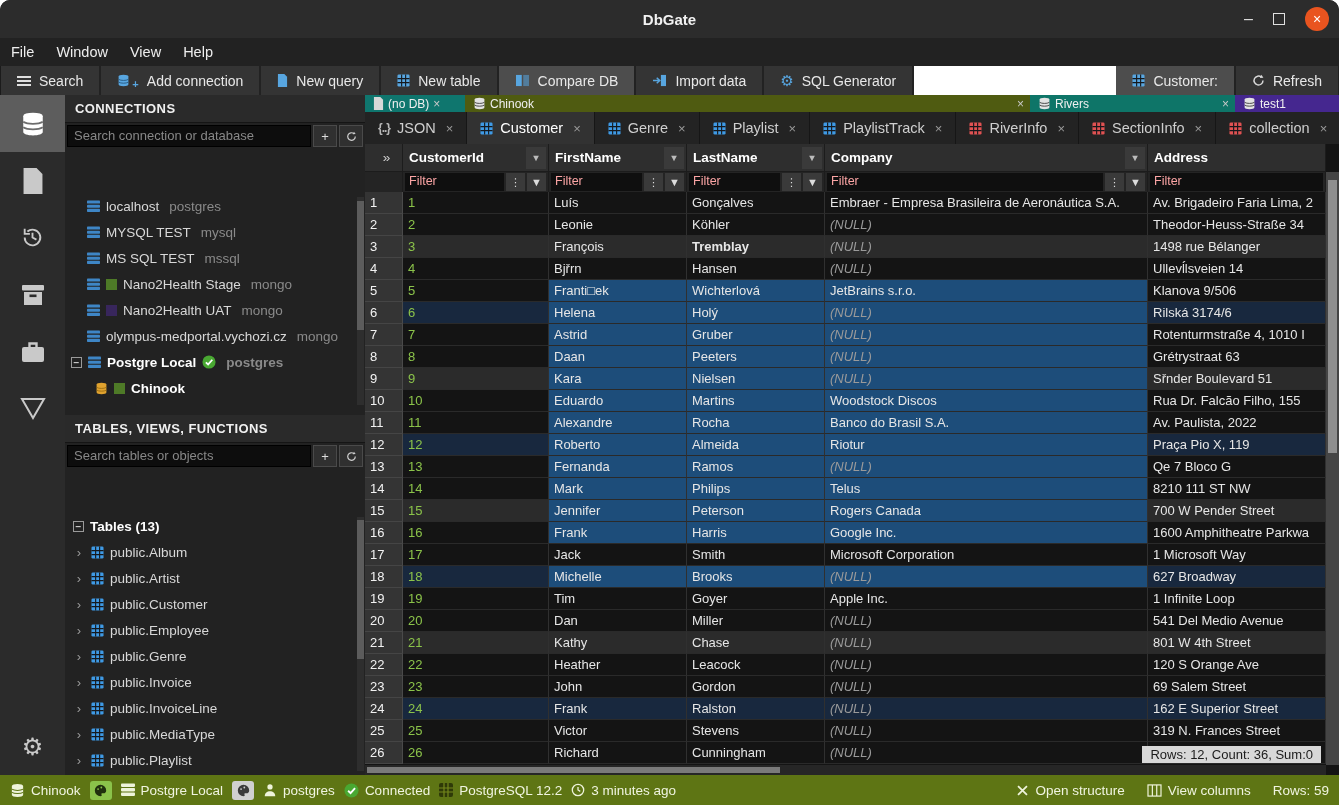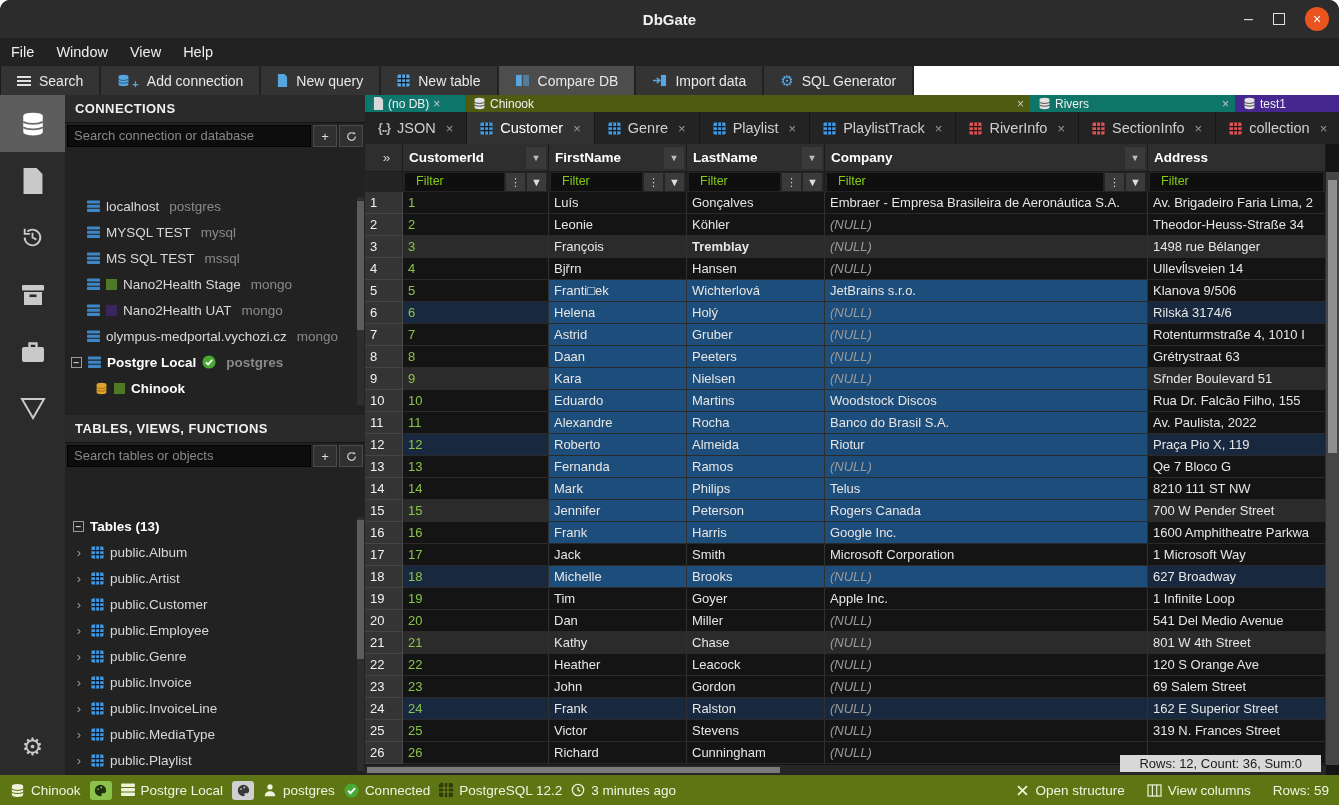--- a/index.html
+++ b/index.html
@@ -53,34 +53,34 @@
   .expbox{width:11px;height:11px;border:1px solid #9a9a9a;color:#cfcfcf;font-size:10px;line-height:9px;text-align:center;flex:none;}
   .chev{color:#9a9a9a;width:12px;text-align:center;flex:none;font-size:13px;}
   .vscroll{position:absolute;right:1px;width:7px;background:#2e2e2e;}
   .vthumb{position:absolute;left:0;width:7px;background:#5c5c5c;}
   
   .grid{position:absolute;left:365px;top:144px;right:0;bottom:30px;background:#141414;overflow:hidden;}
   .g-head,.g-filter,.g-row{display:flex;}
   .hcell{height:28px;background:#2e2e2e;border-right:1px solid #1c1c1c;border-bottom:1px solid #1c1c1c;display:flex;align-items:center;font-size:13.5px;font-weight:bold;color:#fff;padding-left:6px;overflow:hidden;flex:none;}
   .hcell .sort{margin-left:auto;width:20px;height:22px;background:#3a3a3a;color:#bbb;display:flex;align-items:center;justify-content:center;font-size:10px;margin-right:2px;}
   .fcell{height:20px;background:#242424;border-right:1px solid #1c1c1c;display:flex;gap:2px;padding:1px 2px;flex:none;overflow:hidden;}
-  .finput{flex:1;background:#0f0f0f;color:#84cc16;font-size:12.5px;line-height:17px;padding:0 11px;overflow:hidden;}
+  .finput{flex:1;background:#0f0f0f;color:#fca5a5;font-size:12.5px;line-height:17px;padding:0 4px;overflow:hidden;}
   .fbtn{width:19px;background:#3a3a3a;color:#ddd;display:flex;align-items:center;justify-content:center;font-size:11px;flex:none;}
   .cell{height:22px;line-height:21px;font-size:13px;color:#e6e6e6;background:#141414;border-right:1px solid #303030;border-bottom:1px solid #2a2a2a;padding:0 5px;white-space:nowrap;overflow:hidden;flex:none;}
   .cell.gut{background:#343434;color:#f2f2f2;border-right:1px solid #4a4a4a;border-bottom:1px solid #454545;}
   .cell.idc{color:#8bc34a;}
   .cell.stripe{background:#2b2b2b;}
   .cell.sel{background:#1d4d7a;}
   .cell.navy{background:#18283e;}
   .cell.null{color:#9a9a9a;font-style:italic;}
   .gv{position:absolute;right:0;top:28px;bottom:10px;width:13px;background:#454545;}
   .gvthumb{position:absolute;left:2px;right:2px;top:8px;height:46%;background:#8f8f8f;}
   .gh{position:absolute;left:0;right:13px;bottom:0;height:10px;background:#262626;}
   .ghthumb{position:absolute;left:2px;top:2px;height:6px;width:43%;background:#7a7a7a;}
-  .rowsbadge{position:absolute;right:18px;bottom:3px;background:#d8d8d8;color:#1b1b1b;font-size:13px;padding:1px 19px;}
+  .rowsbadge{position:absolute;right:18px;bottom:12px;background:#d8d8d8;color:#1b1b1b;font-size:13px;padding:1px 8px;}
   
   .statusbar{position:absolute;left:0;bottom:0;width:100%;height:30px;background:#5e7514;display:flex;align-items:center;padding:0 10px;gap:9px;font-size:13.5px;color:#f0f4e0;}
   .sitem{display:flex;align-items:center;gap:6px;white-space:nowrap;}
   .pal{width:22px;height:19px;border-radius:3px;display:flex;align-items:center;justify-content:center;}
   .sb-right{margin-left:auto;display:flex;gap:22px;align-items:center;}
   .serverbars{display:inline-flex;flex-direction:column;gap:1px;}
 </style>
 </head>
 <body>
 
@@ -142,20 +142,36 @@
         <div class="tbtn">
           <svg width="15" height="13" viewBox="0 0 16 14">
             <path d="M9.5 1H15v12H9.5z" fill="#58a6e0"></path>
             <path d="M1 7h6.5M5 4l3.3 3L5 10" stroke="#58a6e0" stroke-width="1.6" fill="none"></path>
           </svg>
           <span>Import data</span>
         </div>
         <div class="tbtn">
           <span style="color:#58a6e0;font-size:15px;">⚙</span>
           <span>SQL Generator</span>
+        </div>
+      </div>
+    <div class="tb-right" id="tb-right">
+        <div class="tbtn hl">
+          <svg width="13" height="13" viewBox="0 0 14 14">
+            <rect x="0.5" y="0.5" width="13" height="13" rx="1.5" fill="#58a6e0"></rect>
+            <path d="M0.5 5h13M0.5 9.3h13M5 0.5v13M9.3 0.5v13" stroke="#15181c" stroke-width="1.2"></path>
+          </svg>
+          <span>Customer:</span>
+        </div>
+        <div class="tbtn">
+          <svg width="13" height="13" viewBox="0 0 16 16">
+            <path d="M13.5 8a5.5 5.5 0 1 1-1.9-4.1" fill="none" stroke="#d8d8d8" stroke-width="1.8"></path>
+            <path d="M11.6 1l2.4 3.5-4.2.3z" fill="#d8d8d8"></path>
+          </svg>
+          <span>Refresh</span>
         </div>
       </div>
   </div>
 
   <div class="iconbar">
     <div class="ibitem active">
       <svg width="26" height="26" viewBox="0 0 16 16">
           <ellipse cx="8" cy="3.1" rx="6" ry="2.1" fill="#fff"></ellipse>
           <path d="M2 3.1v9.8c0 1.2 2.7 2.1 6 2.1s6-.9 6-2.1V3.1" fill="#fff"></path>
           <path d="M2 6.6c1.5 1 3.8 1.3 6 1.3s4.5-.3 6-1.3M2 10c1.5 1 3.8 1.3 6 1.3s4.5-.3 6-1.3" stroke="#6d6d6d" stroke-width="1.1" fill="none"></path>

